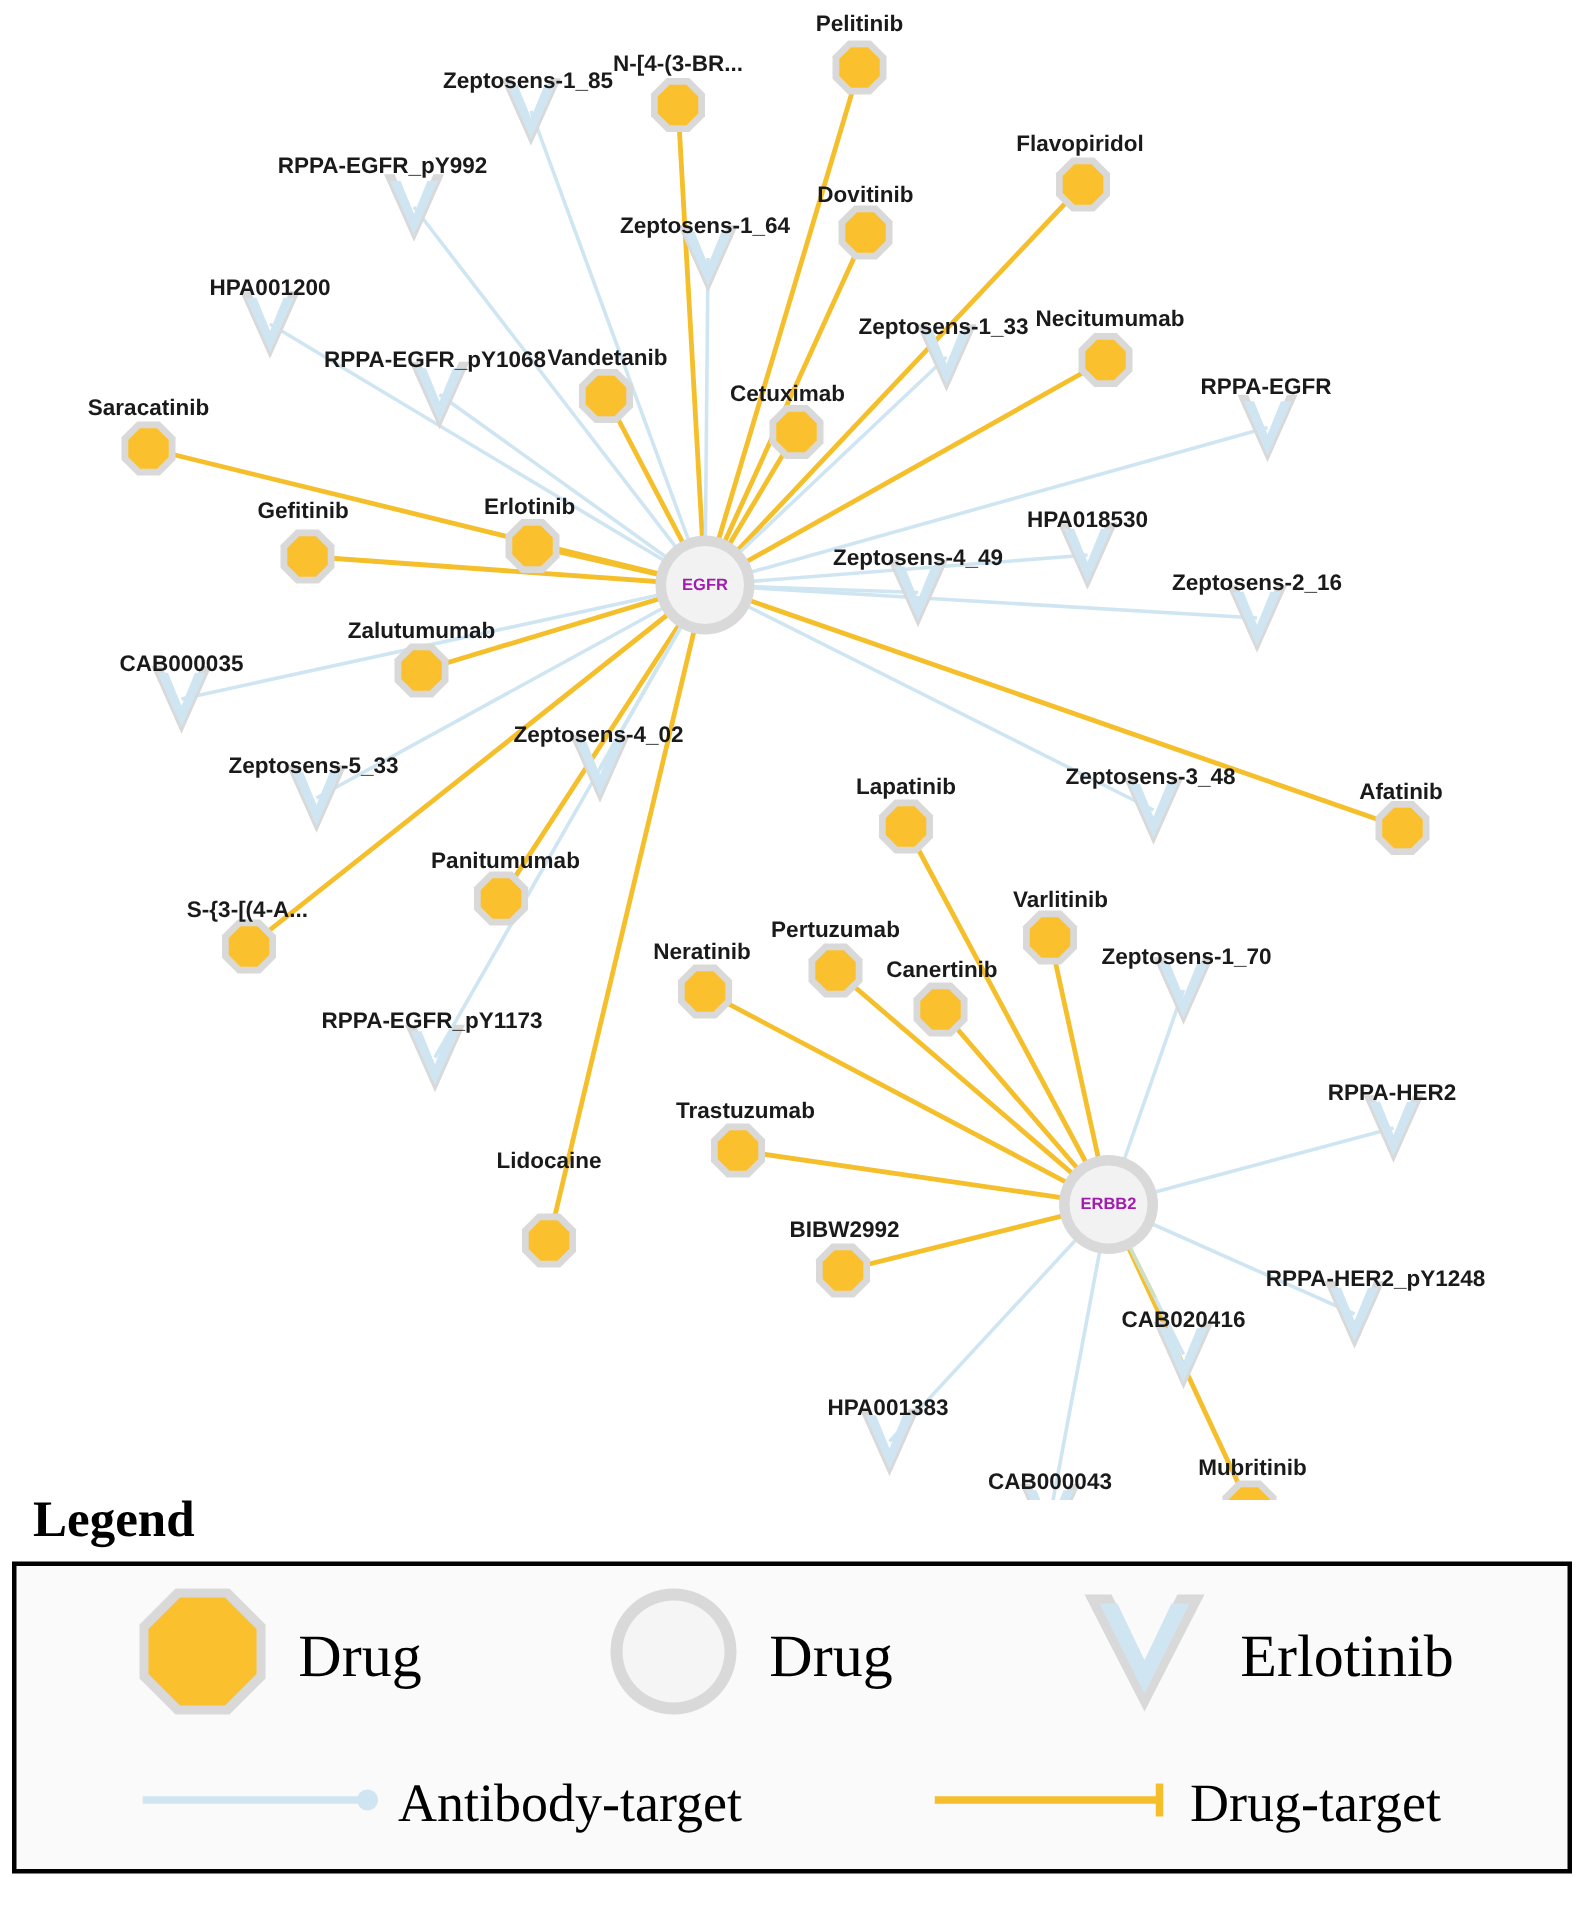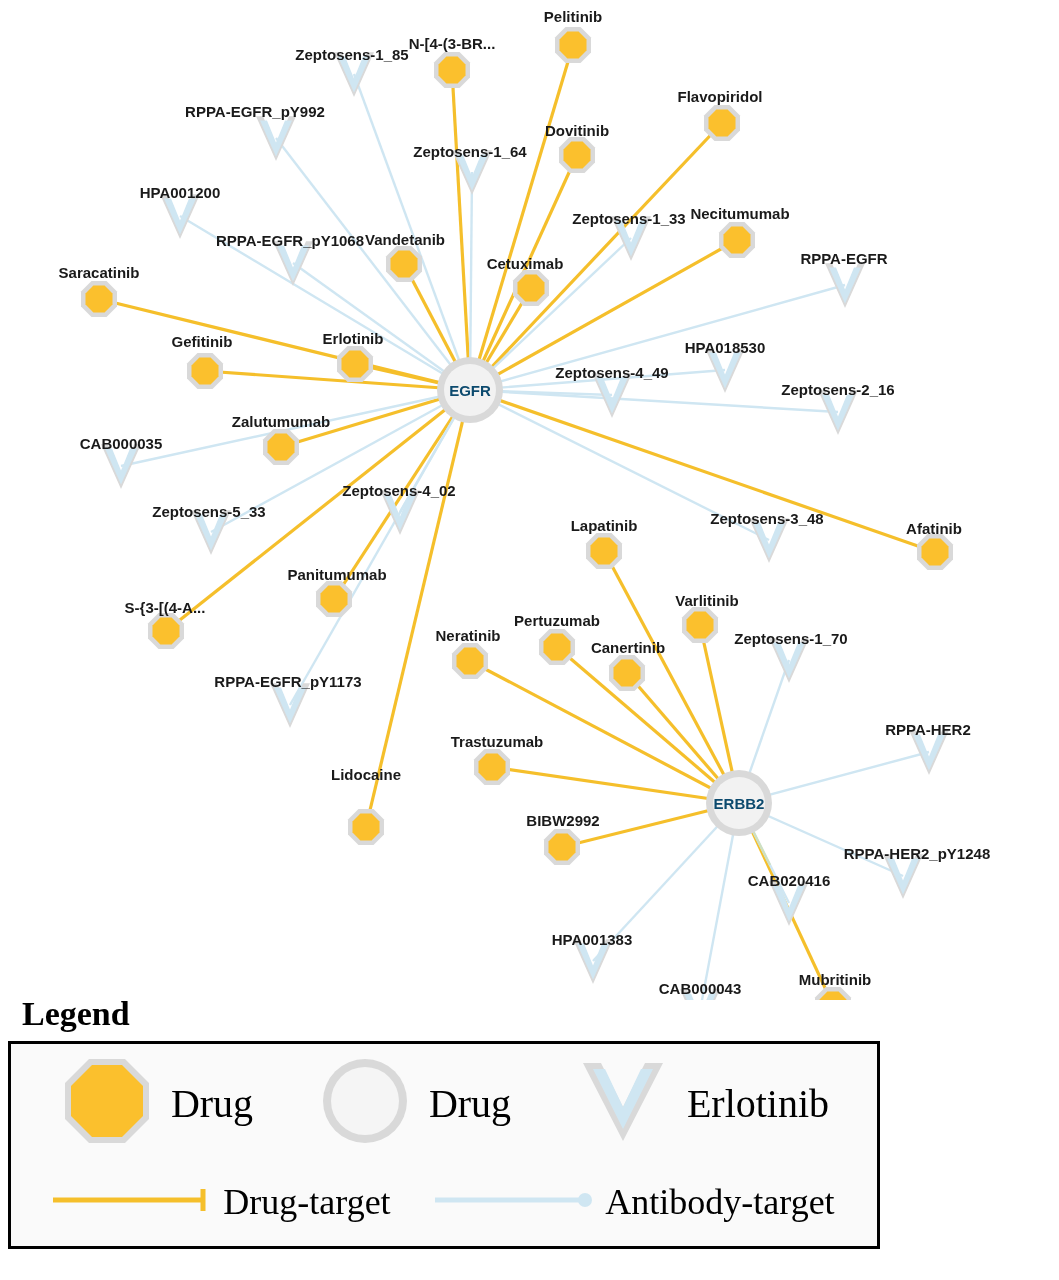--- a/index.html
+++ b/index.html
@@ -25,29 +25,29 @@
     position: absolute;
     font-family: "Liberation Sans", sans-serif;
     font-weight: bold;
     font-size: 15px;
     color: #1a1a1a;
     white-space: nowrap;
     transform: translate(-50%, -50%);
     pointer-events: none;
   }
   .gene-label {
-    font-size: 15px;
+    font-size: 11px;
     font-weight: bold;
-    color: #0c4a6e;
+    color: #a21caf;
   }
   .legend-wrap {
     position: absolute;
     left: 8px;
     top: 995px;
-    width: 872px;
+    width: 1040px;
   }
   .legend-title {
     font-family: "Liberation Serif", serif;
     font-size: 34px;
     font-weight: bold;
     color: #000;
     margin: 0 0 8px 14px;
   }
   .legend-box {
     border: 3px solid #000;
@@ -269,30 +269,30 @@
             <path d="M18 16 L48 76 L78 16 L66 16 L48 54 L30 16 Z" fill="#cfe6f2"></path>
           </svg>
         </span>
         <span class="lbl">Erlotinib</span>
       </div>
     </div>
     <div class="legend-row-2">
       <div class="legend-edge-item">
         <span>
           <svg width="160" height="30" viewBox="0 0 160 30">
+            <line x1="0" y1="15" x2="146" y2="15" stroke="#cfe6f2" stroke-width="5"></line>
+            <circle cx="150" cy="15" r="7" fill="#cfe6f2"></circle>
+          </svg>
+        </span>
+        <span class="lbl">Antibody-target</span>
+      </div>
+      <div class="legend-edge-item">
+        <span>
+          <svg width="160" height="30" viewBox="0 0 160 30">
             <line x1="0" y1="15" x2="150" y2="15" stroke="#f5bf2b" stroke-width="5"></line>
             <line x1="150" y1="4" x2="150" y2="26" stroke="#f5bf2b" stroke-width="5"></line>
           </svg>
         </span>
         <span class="lbl">Drug-target</span>
-      </div>
-      <div class="legend-edge-item">
-        <span>
-          <svg width="160" height="30" viewBox="0 0 160 30">
-            <line x1="0" y1="15" x2="146" y2="15" stroke="#cfe6f2" stroke-width="5"></line>
-            <circle cx="150" cy="15" r="7" fill="#cfe6f2"></circle>
-          </svg>
-        </span>
-        <span class="lbl">Antibody-target</span>
       </div>
     </div>
   </div>
 </div>
 
 </body></html>

